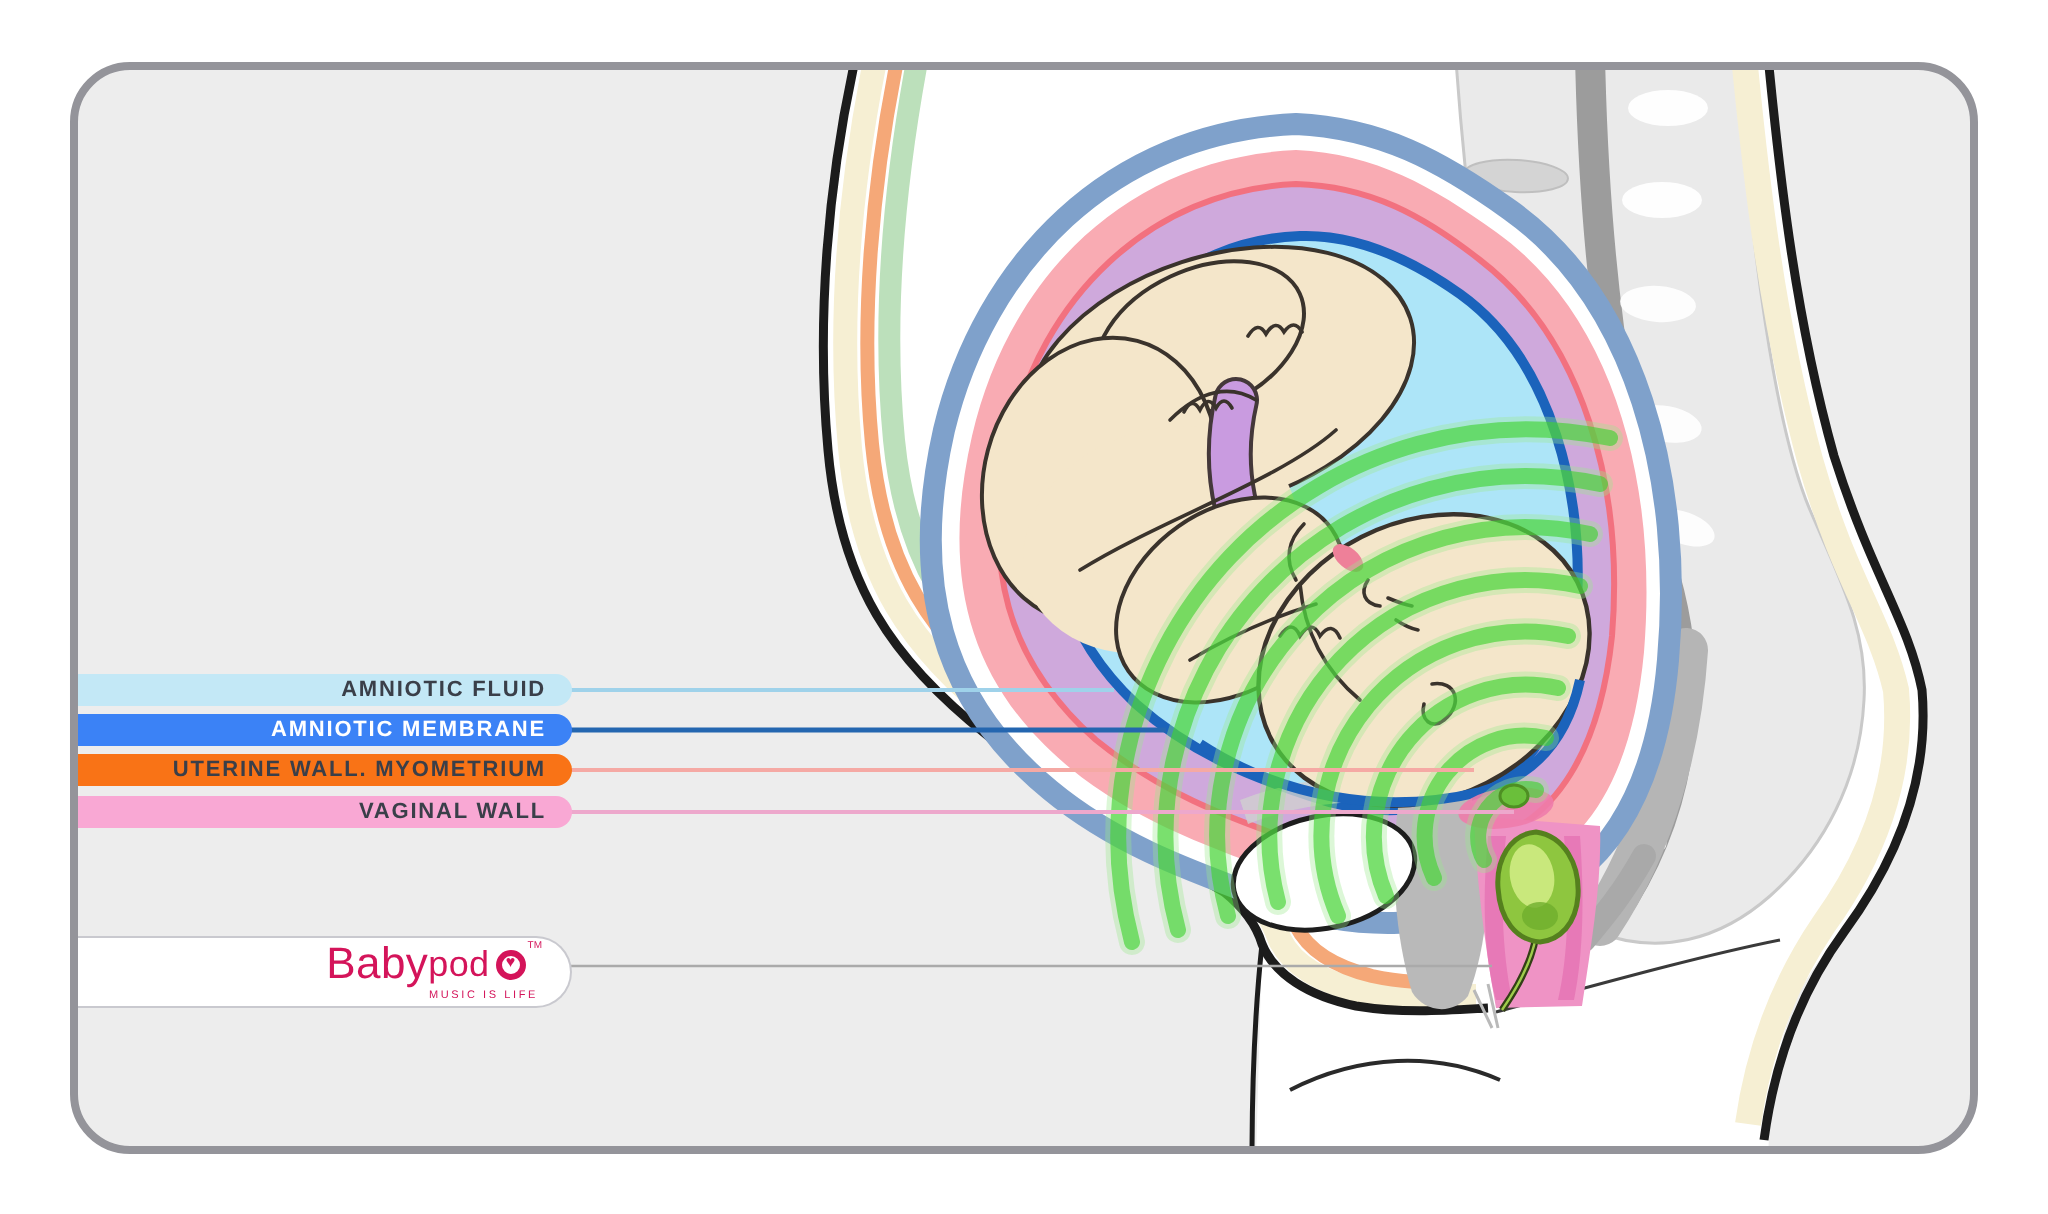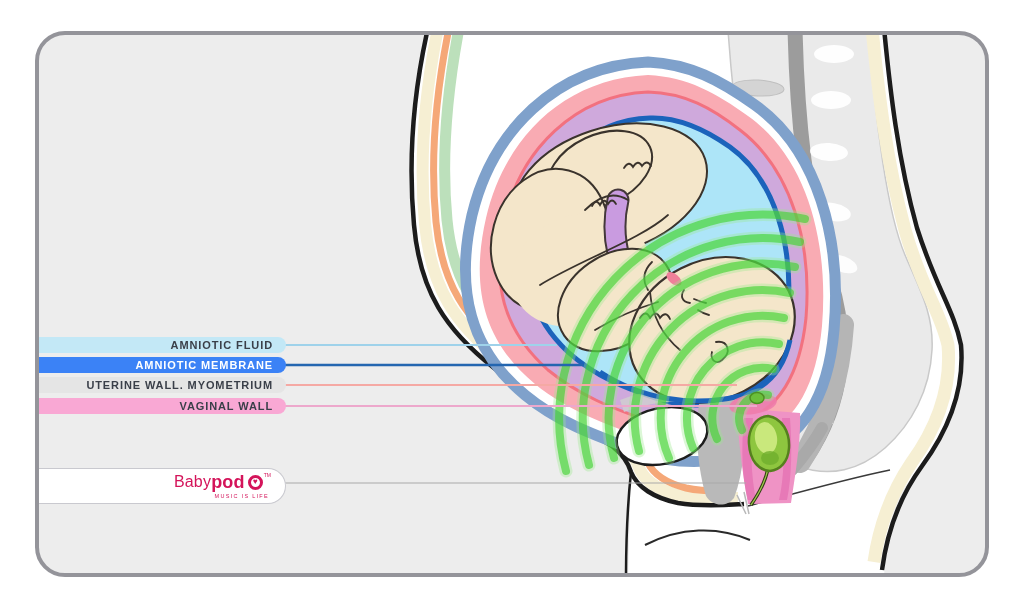--- a/index.html
+++ b/index.html
@@ -10,32 +10,32 @@
   .stage svg{position:absolute;left:0;top:0;}
   
   .pill{
     position:absolute;left:39px;width:247px;height:16px;box-sizing:border-box;
     border-radius:0 9px 9px 0;display:flex;align-items:center;justify-content:flex-end;
     padding-right:13px;font-size:11px;font-weight:bold;letter-spacing:.9px;color:#3a3f49;
     white-space:nowrap;z-index:5;
   }
   .pill-fluid{top:337px;background:#c3e8f6;}
   .pill-membrane{top:357px;background:#3b82f6;color:#ffffff;}
-  .pill-uterine{top:377px;background:#e5e5e5;padding-left:11px;}
+  .pill-uterine{top:377px;background:#f97316;padding-left:11px;}
   .pill-vaginal{top:398px;background:#f9a8d4;}
   
   .logo-pill{
     position:absolute;left:39px;top:468px;width:247px;height:36px;box-sizing:border-box;
     background:#ffffff;border:1.5px solid #c9c9cf;border-left:none;
     border-radius:0 18px 18px 0;display:flex;flex-direction:column;
     align-items:flex-end;justify-content:center;padding-right:14px;z-index:5;
   }
   .logo-row{display:flex;align-items:center;line-height:1;}
-  .logo-baby{font-size:16px;font-weight:400;color:#d4145a;letter-spacing:.2px;}
-  .logo-pod{font-size:18px;font-weight:bold;color:#d4145a;letter-spacing:.2px;}
+  .logo-baby{font-size:22px;font-weight:400;color:#d4145a;letter-spacing:.2px;}
+  .logo-pod{font-size:18px;font-weight:normal;color:#d4145a;letter-spacing:.2px;}
   .heart-badge{
     width:9px;height:9px;border:3px solid #d4145a;border-radius:50%;
     display:flex;align-items:center;justify-content:center;margin-left:3px;
   }
   .heart-badge span{font-size:8px;color:#d4145a;line-height:1;transform:translateY(-0.5px);}
   .logo-tm{font-size:5px;color:#d4145a;align-self:flex-start;margin-left:1px;}
   .logo-tagline{font-size:5.5px;letter-spacing:1.3px;color:#d4145a;margin-top:2px;margin-right:2px;}
 </style>
 </head>
 <body>

